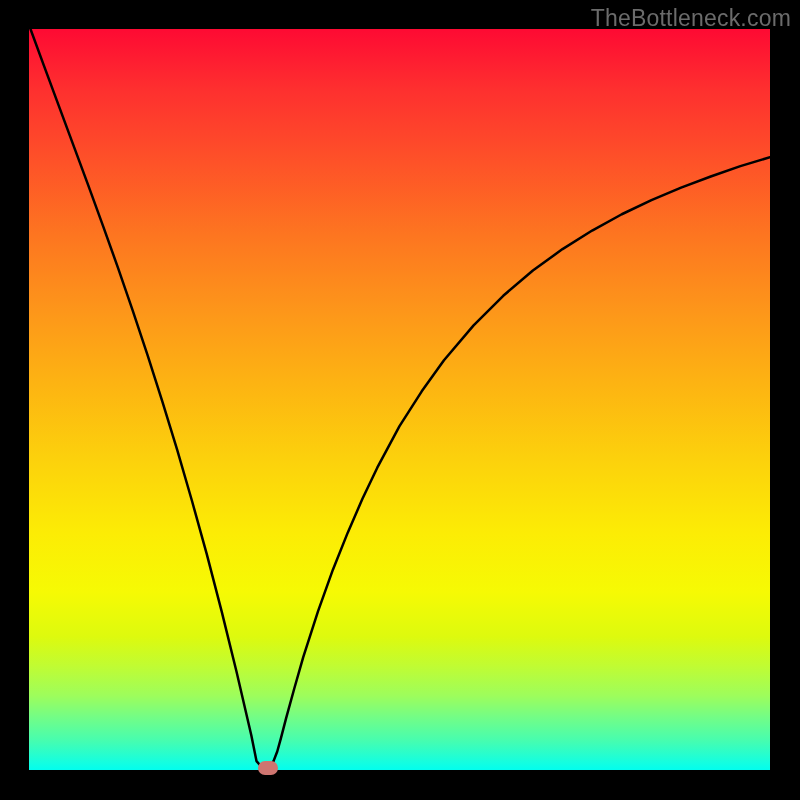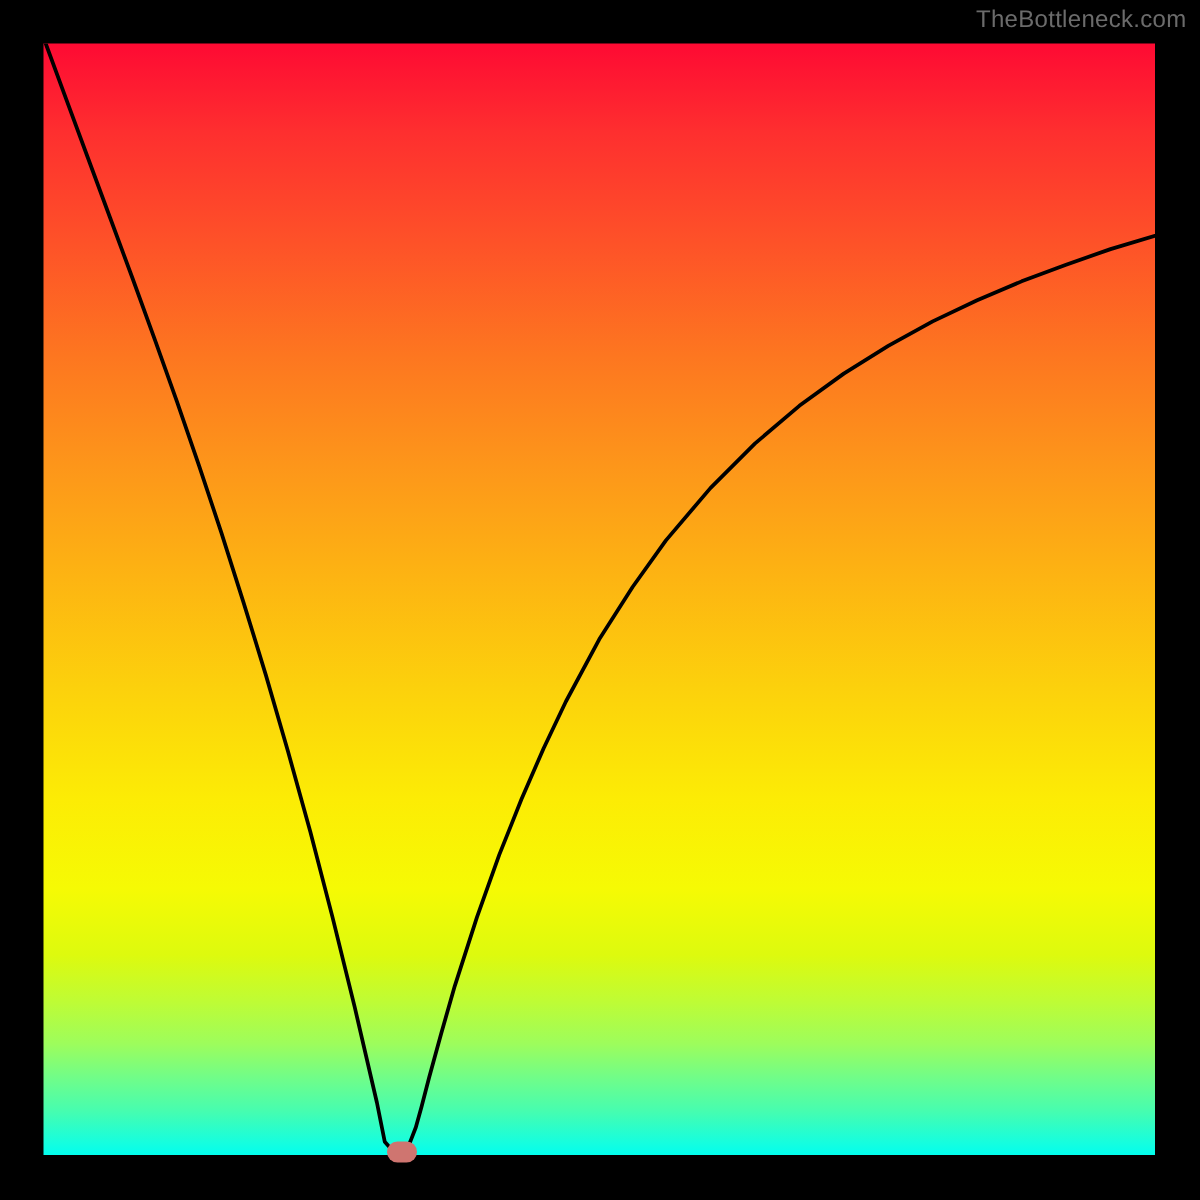--- a/index.html
+++ b/index.html
@@ -56,21 +56,21 @@
     width: 20px;
     height: 14px;
     background: #cf7570;
     border-radius: 7px;
   }
   .watermark {
     position: absolute;
     top: 5px;
     right: 9px;
     color: #6b6b6b;
-    font-size: 16px;
+    font-size: 23px;
     letter-spacing: 0.2px;
   }
 </style>
 </head>
 <body>
 
 <div class="frame">
   <div class="plot-bg"></div>
   <svg class="curve" viewBox="0 0 741 741" preserveAspectRatio="none">
     <path id="curve-path" d="M1.48 0.00 L14.82 36.31 L29.64 76.32 L44.46 116.34 L59.28 156.35 L74.10 197.11 L88.92 238.60 L103.74 281.58 L118.56 326.04 L133.38 372.72 L148.20 420.89 L163.02 472.02 L177.84 525.37 L192.66 582.43 L207.48 642.45 L222.30 706.17 L227.49 732.11 L232.67 738.04 L237.12 738.78 L242.31 736.55 L244.53 732.11 L248.24 722.48 L251.94 709.14 L257.13 689.13 L265.28 659.49 L274.17 628.37 L288.99 582.43 L303.81 540.93 L318.63 503.88 L333.45 469.79 L348.27 438.67 L370.50 397.18 L392.73 362.35 L414.96 331.23 L444.60 296.40 L474.24 266.76 L503.88 241.57 L533.52 220.08 L563.16 201.55 L592.80 185.25 L622.44 171.17 L652.08 158.57 L681.72 147.46 L711.36 137.09 L741.00 128.19" fill="none" stroke="#000000" stroke-width="2.5" stroke-linecap="round" stroke-linejoin="round"></path>

